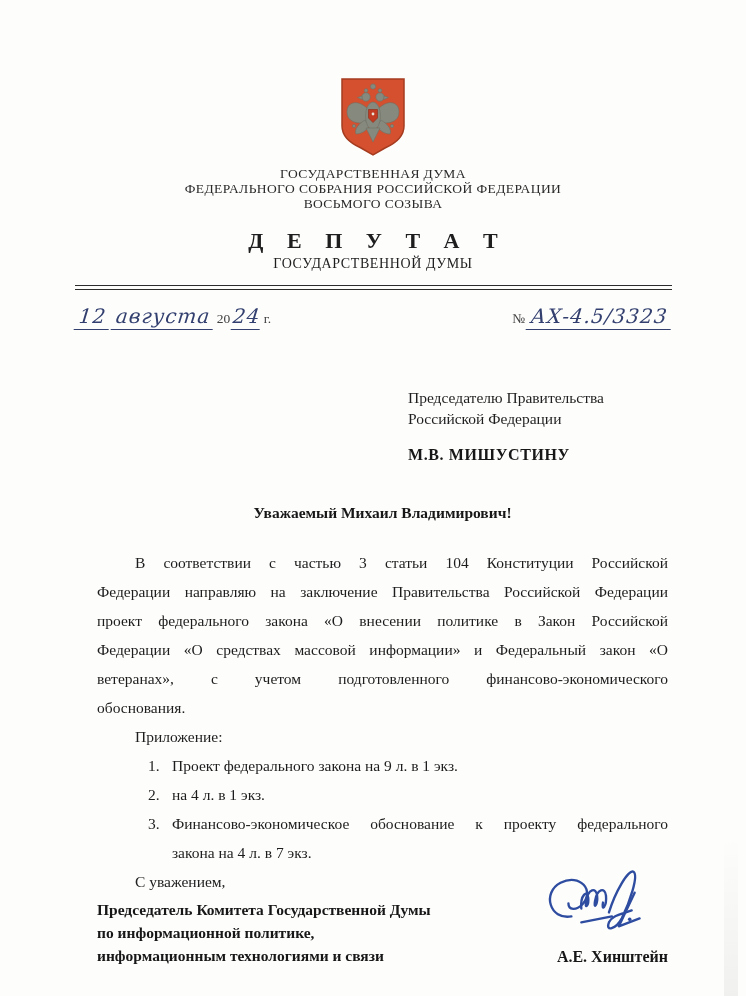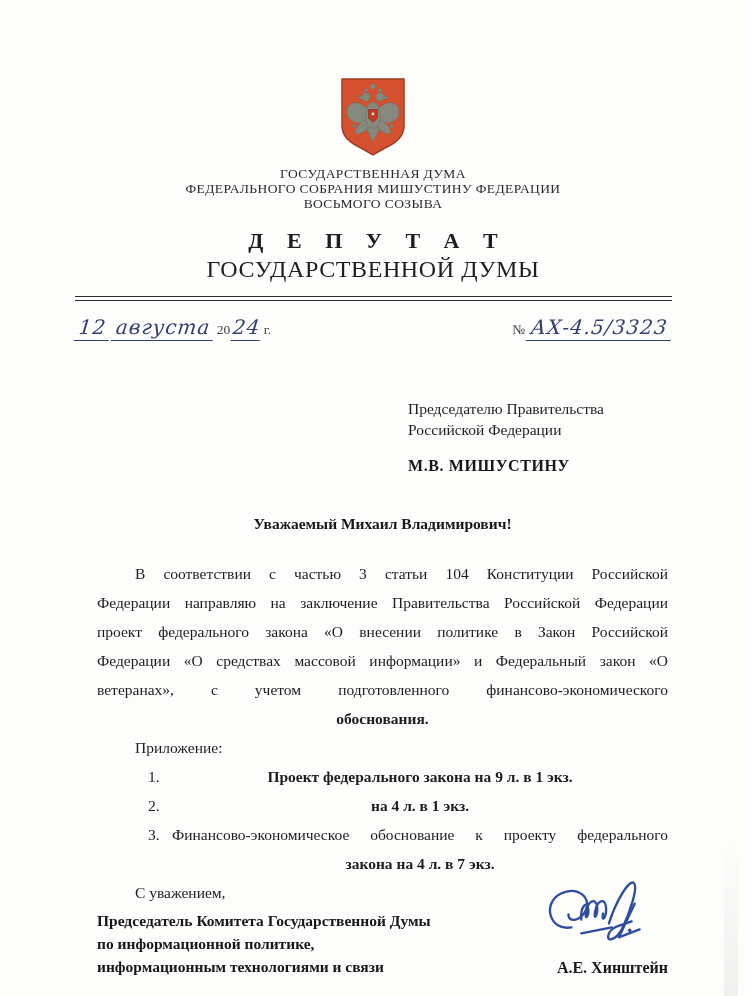--- a/index.html
+++ b/index.html
@@ -18,42 +18,42 @@
     pointer-events:none;
   }
   
   .emblem{width:70px;height:82px;margin:76px auto 8px auto;display:block;}
   .org-lines{ text-align:center; line-height:15px; font-size:13.5px; letter-spacing:.4px; color:#2a2a2a;}
   .org-lines div{white-space:nowrap;}
   .role-title{
     text-align:center;margin-top:17px;
     font-size:22px;font-weight:bold;letter-spacing:9px;text-indent:9px;color:#1e1e1e;
   }
-  .role-subtitle{text-align:center;font-size:24px;margin-top:2px;letter-spacing:.6px;color:#1e1e1e;}
+  .role-subtitle{text-align:center;font-size:14px;margin-top:2px;letter-spacing:.6px;color:#1e1e1e;}
   
   .ref-wrap{margin:13px 74px 0 75px;}
   .double-rule{height:3px;border-top:1.6px solid #2c2c2c;border-bottom:1.2px solid #2c2c2c;}
   .ref-row{display:flex;justify-content:space-between;align-items:flex-end;margin-top:6px;height:34px;}
   .hw{
     font-family:"DejaVu Serif", serif;font-style:italic;
     color:#33406f;font-size:20px;letter-spacing:1px;
     transform:skewX(-6deg);display:inline-block;
   }
   .hw-u{border-bottom:1.4px solid #33406f;padding:0 4px 1px 4px;}
   .printed-small{font-size:13.5px;color:#404040;}
   .date-group,.num-group{display:flex;align-items:baseline;gap:2px;}
   
   .addressee{margin:57px 0 0 408px;font-size:15.5px;line-height:21px;color:#1f1f1f;}
   .addressee-name{margin:17px 16px 0 408px;font-size:16px;font-weight:bold;letter-spacing:.6px;color:#171717;}
   
   .column{margin-left:97px;width:571px;}
   .salutation{margin-top:40px;text-align:center;font-weight:bold;font-size:15.5px;color:#171717;}
   .body-block{margin-top:26px;font-size:15.5px;line-height:29px;color:#1d1d1d;}
   .jl{text-align:justify;text-align-last:justify;}
-  .ll{text-align:center;font-weight:bold;}
+  .ll{text-align:left;}
   .indent{text-indent:38px;}
   .att-label{margin-left:38px;}
   .att-item{display:flex;}
   .att-num{width:24px;margin-left:51px;flex:0 0 auto;}
   .att-lines{flex:1;}
   
   .regards{margin-top:0;font-size:15.5px;line-height:29px;}
   .regards span{margin-left:38px;}
   .closing{position:relative;display:flex;justify-content:space-between;align-items:flex-end;margin-top:2px;}
   .signer-title{font-weight:bold;font-size:15.5px;line-height:23px;color:#171717;}
@@ -83,21 +83,21 @@
       <path d="M28,52 L35,66 L42,52 Z"></path>
       <circle cx="16" cy="50" r="1.6"></circle>
       <circle cx="54" cy="50" r="1.6"></circle>
     </g>
     <path d="M30.5,33.5 h9 v8.5 l-4.5,4.5 -4.5,-4.5 z" fill="#c03b22" stroke="#8e2a16" stroke-width="0.6"></path>
     <circle cx="35" cy="38" r="1.4" fill="#e8e4da"></circle>
   </svg>
 
   <div class="org-lines">
     <div>ГОСУДАРСТВЕННАЯ ДУМА</div>
-    <div>ФЕДЕРАЛЬНОГО СОБРАНИЯ МИШУСТИНУ ФЕДЕРАЦИИ</div>
+    <div>ФЕДЕРАЛЬНОГО СОБРАНИЯ РОССИЙСКОЙ ФЕДЕРАЦИИ</div>
     <div>ВОСЬМОГО СОЗЫВА</div>
   </div>
   <div class="role-title">Д Е П У Т А Т</div>
   <div class="role-subtitle">ГОСУДАРСТВЕННОЙ ДУМЫ</div>
 
   <div class="ref-wrap">
     <div class="double-rule"></div>
     <div class="ref-row">
       <div class="date-group">
         <span class="hw hw-u">12</span>

